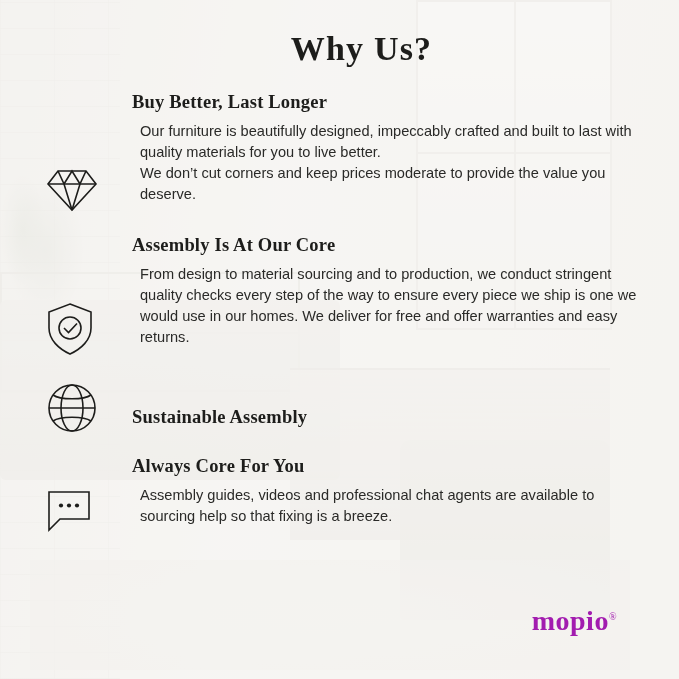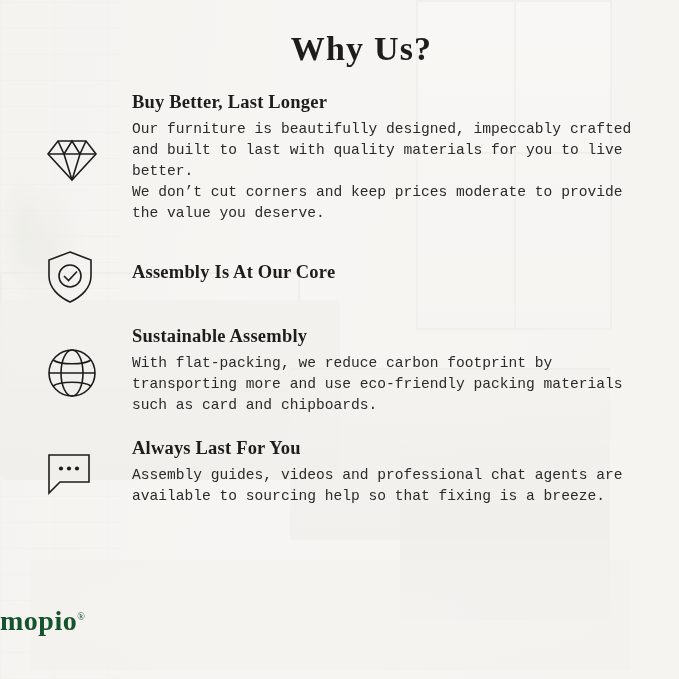--- a/index.html
+++ b/index.html
@@ -132,21 +132,21 @@
   .features {
     position: absolute;
     top: 92px;
     left: 46px;
     width: 600px;
   }
 
   .feature {
     position: relative;
     display: flex;
-    align-items: center;
+    align-items: flex-end;
     margin-bottom: 22px;
   }
   .feature .icon-wrap {
     width: 86px;
     min-width: 86px;
     padding-top: 4px;
     display: flex;
     justify-content: flex-start;
   }
   .feature .icon-wrap svg {
@@ -157,38 +157,38 @@
   }
   .feature h3 {
     margin: 0 0 6px 0;
     font-family: "Liberation Serif", serif;
     font-size: 18.5px;
     font-weight: bold;
     letter-spacing: 0.2px;
     color: #1d1d1b;
   }
   .feature p {
-    margin: 0;
-    font-family: Liberation Mono, monospace;
+    margin: 8px;
+    font-family: Liberation Sans, sans-serif;
     font-size: 14.6px;
     line-height: 21px;
     color: #2a2a28;
   }
 
   .brand {
     position: absolute;
     bottom: 42px;
     left: 0;
     width: 617px;
-    text-align: left;
+    text-align: right;
     font-family: "Liberation Serif", serif;
     font-size: 28px;
     font-weight: bold;
     letter-spacing: 0.5px;
-    color: #14532d;
+    color: #a21caf;
   }
   .brand .reg {
     font-size: 10px;
     vertical-align: super;
     font-weight: normal;
   }
 </style>
 </head>
 <body>
 
@@ -233,50 +233,50 @@
       <div class="feature">
         <div class="icon-wrap">
           <svg width="48" height="54" viewBox="0 0 48 54" fill="none" stroke="#1d1d1b" stroke-width="1.6">
             <path d="M24 2 L45 10 V26 C45 38 35 47 24 52 C13 47 3 38 3 26 V10 Z"></path>
             <circle cx="24" cy="26" r="11"></circle>
             <path d="M18 26 L22.5 30.5 L31 21.5"></path>
           </svg>
         </div>
         <div class="text">
           <h3>Assembly Is At Our Core</h3>
+          <p>From design to material sourcing and to production, we conduct stringent quality checks every step of the way to ensure every piece we ship is one we would use in our homes. We deliver for free and offer warranties and easy returns.</p>
         </div>
       </div>
 
       <div class="feature">
         <div class="icon-wrap">
           <svg width="52" height="52" viewBox="0 0 52 52" fill="none" stroke="#1d1d1b" stroke-width="1.6">
             <circle cx="26" cy="26" r="23"></circle>
             <ellipse cx="26" cy="26" rx="11" ry="23"></ellipse>
             <path d="M3 26 H49"></path>
             <path d="M7 13 C14 18 38 18 45 13"></path>
             <path d="M7 39 C14 34 38 34 45 39"></path>
           </svg>
         </div>
         <div class="text">
           <h3>Sustainable Assembly</h3>
-          <p>With flat-packing, we reduce carbon footprint by transporting more and use eco-friendly packing materials such as card and chipboards.</p>
         </div>
       </div>
 
       <div class="feature">
         <div class="icon-wrap">
           <svg width="54" height="46" viewBox="0 0 54 46" fill="none" stroke="#1d1d1b" stroke-width="1.6">
             <path d="M3 3 H43 V30 H14 L3 41 Z"></path>
             <circle cx="15" cy="16.5" r="2.1" fill="#1d1d1b" stroke="none"></circle>
             <circle cx="23" cy="16.5" r="2.1" fill="#1d1d1b" stroke="none"></circle>
             <circle cx="31" cy="16.5" r="2.1" fill="#1d1d1b" stroke="none"></circle>
           </svg>
         </div>
         <div class="text">
-          <h3>Always Last For You</h3>
+          <h3>Always Core For You</h3>
           <p>Assembly guides, videos and professional chat agents are available to sourcing help so that fixing is a breeze.</p>
         </div>
       </div>
 
     </div>
 
     <div class="brand">
       <span>mopio</span><span class="reg">®</span>
     </div>
 

